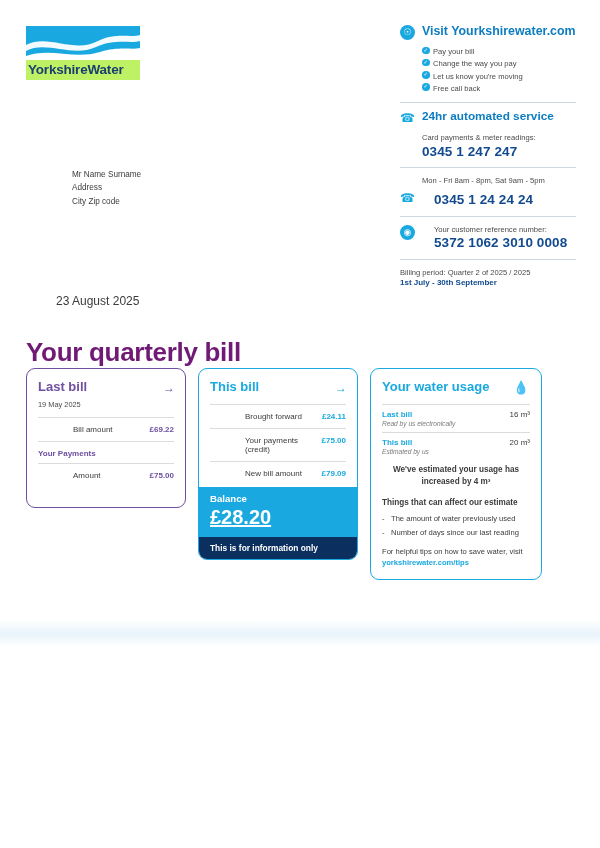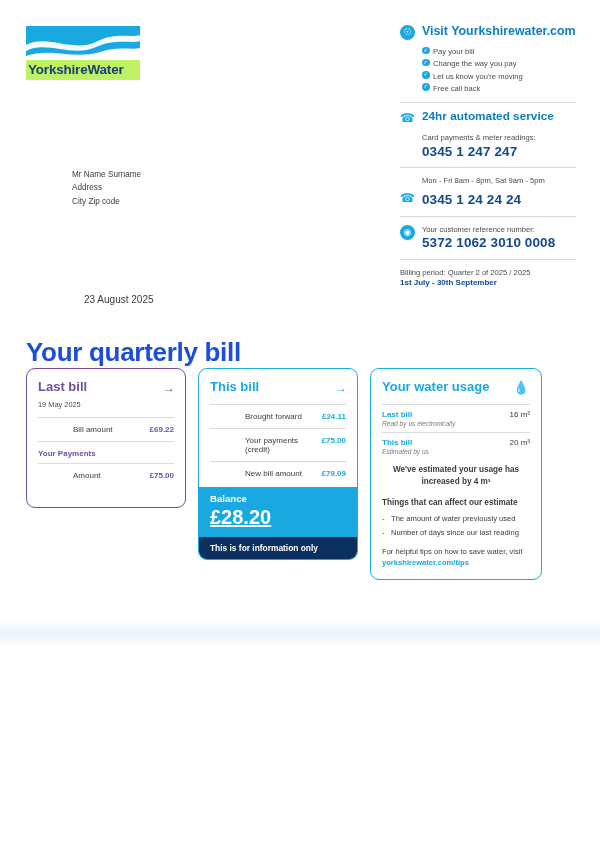--- a/index.html
+++ b/index.html
@@ -133,51 +133,51 @@
     font-size: 13.5px;
     font-weight: bold;
     color: #124a8f;
     margin-left: 22px;
     letter-spacing: 0.1px;
     line-height: 1.25;
   }
   .rc-row { display: flex; align-items: flex-start; gap: 7px; }
   .rc-row .rc-body { flex: 1; }
   .rc-row .rc-body .rc-sub,
-  .rc-row .rc-body .rc-num { margin-left: 0; }
+  .rc-row .rc-body .rc-num { margin-left: 12px; }
   .rc-blue-bold {
     font-size: 8px;
     font-weight: bold;
     color: #124a8f;
     margin-left: 22px;
   }
 
   
   .address {
     position: absolute;
     left: 72px;
     top: 168px;
     font-size: 8.2px;
     line-height: 1.62;
     color: #3b3b3b;
   }
   .bill-date {
     position: absolute;
-    left: 84px;
+    left: 56px;
     top: 294px;
-    font-size: 10px;
+    font-size: 12px;
     color: #3b3b3b;
   }
   .page-title {
     position: absolute;
     left: 26px;
     top: 320px;
     font-size: 26px;
     font-weight: bold;
-    color: #1d4ed8;
+    color: #701a75;
     letter-spacing: -0.3px;
   }
 
   
   .cards {
     position: absolute;
     left: 26px;
     top: 368px;
     width: 548px;
     display: flex;

